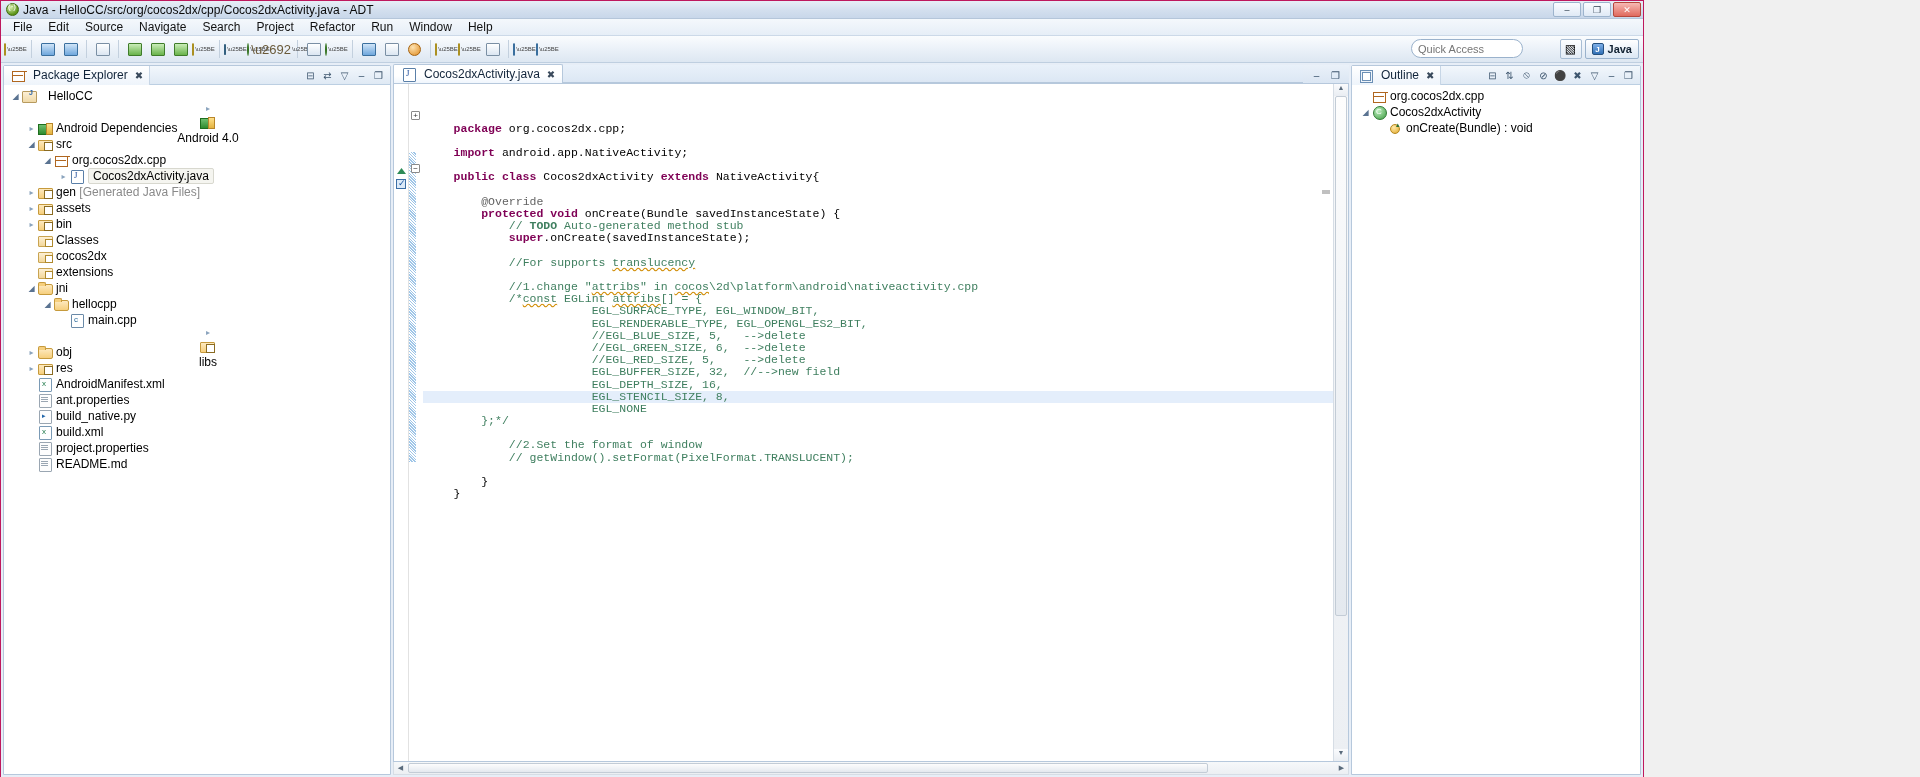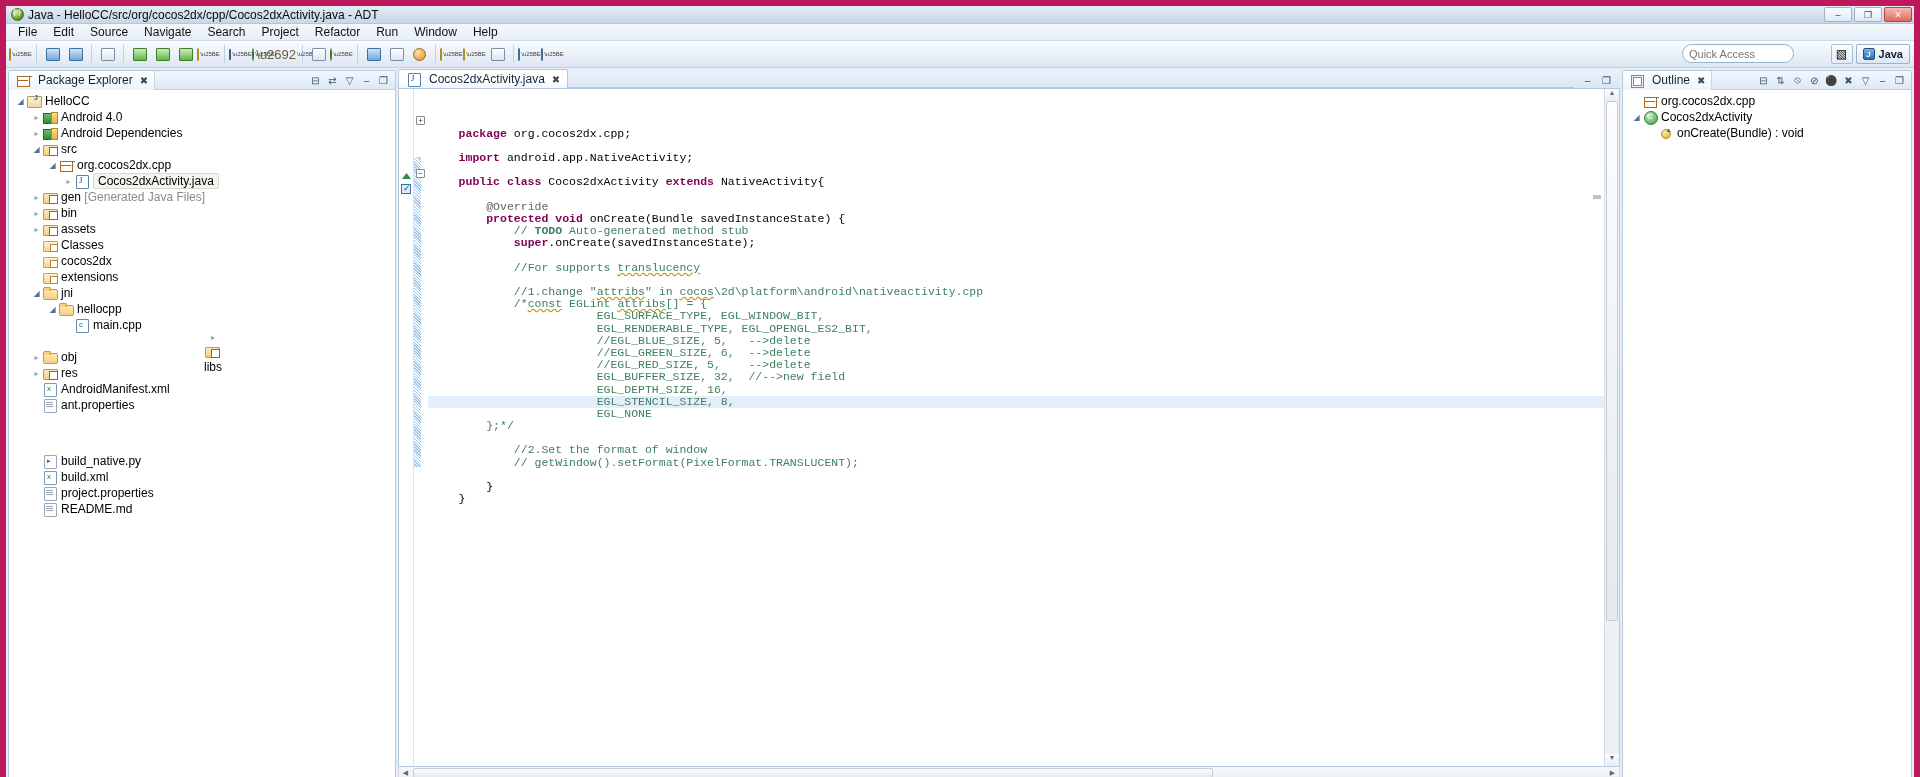--- a/index.html
+++ b/index.html
@@ -5,22 +5,22 @@
   * { box-sizing: border-box; }
   html, body { margin:0; padding:0; }
   body {
     width:1920px; height:777px;
     font-family:"Liberation Sans", sans-serif;
     font-size:12px;
     background:#f0f0f0;
     overflow:hidden;
     color:#000;
   }
-  .app { position:relative; width:1920px; height:777px; background:#bef264;
-         border:6px solid #be185d; }
+  .app { position:relative; width:1644px; height:777px; background:#bef264;
+         border:1px solid #be185d; }
 
   
   .titlebar {
     height:18px; display:flex; align-items:center;
     background:linear-gradient(#e8eef6,#d3dfee 55%,#c8d7ea);
     border-bottom:1px solid #b5c6da;
     padding:0 2px; position:relative;
   }
   .title-ico {
     width:13px; height:13px; margin:0 4px 0 3px; border-radius:50%;
@@ -470,23 +470,23 @@
           <span class="vtool">▽</span>
           <span class="vtool">–</span>
           <span class="vtool">❐</span>
         </div>
       </div>
       <div class="view-body">
         <div class="tree" id="pkg-tree">
             <div class="trow" style="padding-left: 6px;">
               <span class="twist open"></span>
               <span class="ico ic-project"></span>
-              <span style="padding: 0px;"><span class="lbl">HelloCC</span></span>
-            </div>
-            <div class="trow" style="padding-left: 22px;">
+              <span style="padding: 0px; margin-left: 8px;"><span class="lbl">HelloCC</span></span>
+            </div>
+            <div class="trow" style="padding-left: 22px; flex-direction: column;">
               <span class="twist closed"></span>
               <span class="ico ic-lib"></span>
               <span style="padding: 0px;"><span class="lbl">Android 4.0</span></span>
             </div>
             <div class="trow" style="padding-left: 22px;">
               <span class="twist closed"></span>
               <span class="ico ic-lib"></span>
               <span style="padding: 0px;"><span class="lbl">Android Dependencies</span></span>
             </div>
             <div class="trow" style="padding-left: 22px;">
@@ -505,26 +505,26 @@
               <span class="selrow" style="padding: 0px 4px;"><span class="lbl">Cocos2dxActivity.java</span></span>
             </div>
             <div class="trow" style="padding-left: 22px; text-align: right;">
               <span class="twist closed"></span>
               <span class="ico ic-srcfolder"></span>
               <span style="padding: 0px;"><span class="lbl">gen</span><span class="lbl muted"> [Generated Java Files]</span></span>
             </div>
             <div class="trow" style="padding-left: 22px;">
               <span class="twist closed"></span>
               <span class="ico ic-srcfolder"></span>
+              <span style="padding: 0px;"><span class="lbl">assets</span></span>
+            </div>
+            <div class="trow" style="padding-left: 22px;">
+              <span class="twist closed"></span>
+              <span class="ico ic-srcfolder"></span>
               <span style="padding: 0px;"><span class="lbl">bin</span></span>
-            </div>
-            <div class="trow" style="padding-left: 22px;">
-              <span class="twist closed"></span>
-              <span class="ico ic-srcfolder"></span>
-              <span style="padding: 0px;"><span class="lbl">assets</span></span>
             </div>
             <div class="trow" style="padding-left: 22px;">
               <span class="twist"></span>
               <span class="ico ic-closedfolder"></span>
               <span style="padding: 0px;"><span class="lbl">Classes</span></span>
             </div>
             <div class="trow" style="padding-left: 22px;">
               <span class="twist"></span>
               <span class="ico ic-closedfolder"></span>
               <span style="padding: 0px;"><span class="lbl">cocos2dx</span></span>
@@ -567,21 +567,21 @@
             <div class="trow" style="padding-left: 22px;">
               <span class="twist"></span>
               <span class="ico ic-xml"></span>
               <span style="padding: 0px;"><span class="lbl">AndroidManifest.xml</span></span>
             </div>
             <div class="trow" style="padding-left: 22px;">
               <span class="twist"></span>
               <span class="ico ic-file"></span>
               <span style="padding: 0px;"><span class="lbl">ant.properties</span></span>
             </div>
-            <div class="trow" style="padding-left: 22px; margin-top: 40px;">
+            <div class="trow" style="padding-left: 22px;">
               <span class="twist"></span>
               <span class="ico ic-py"></span>
               <span style="padding: 0px;"><span class="lbl">build_native.py</span></span>
             </div>
             <div class="trow" style="padding-left: 22px;">
               <span class="twist"></span>
               <span class="ico ic-xml"></span>
               <span style="padding: 0px;"><span class="lbl">build.xml</span></span>
             </div>
             <div class="trow" style="padding-left: 22px;">

